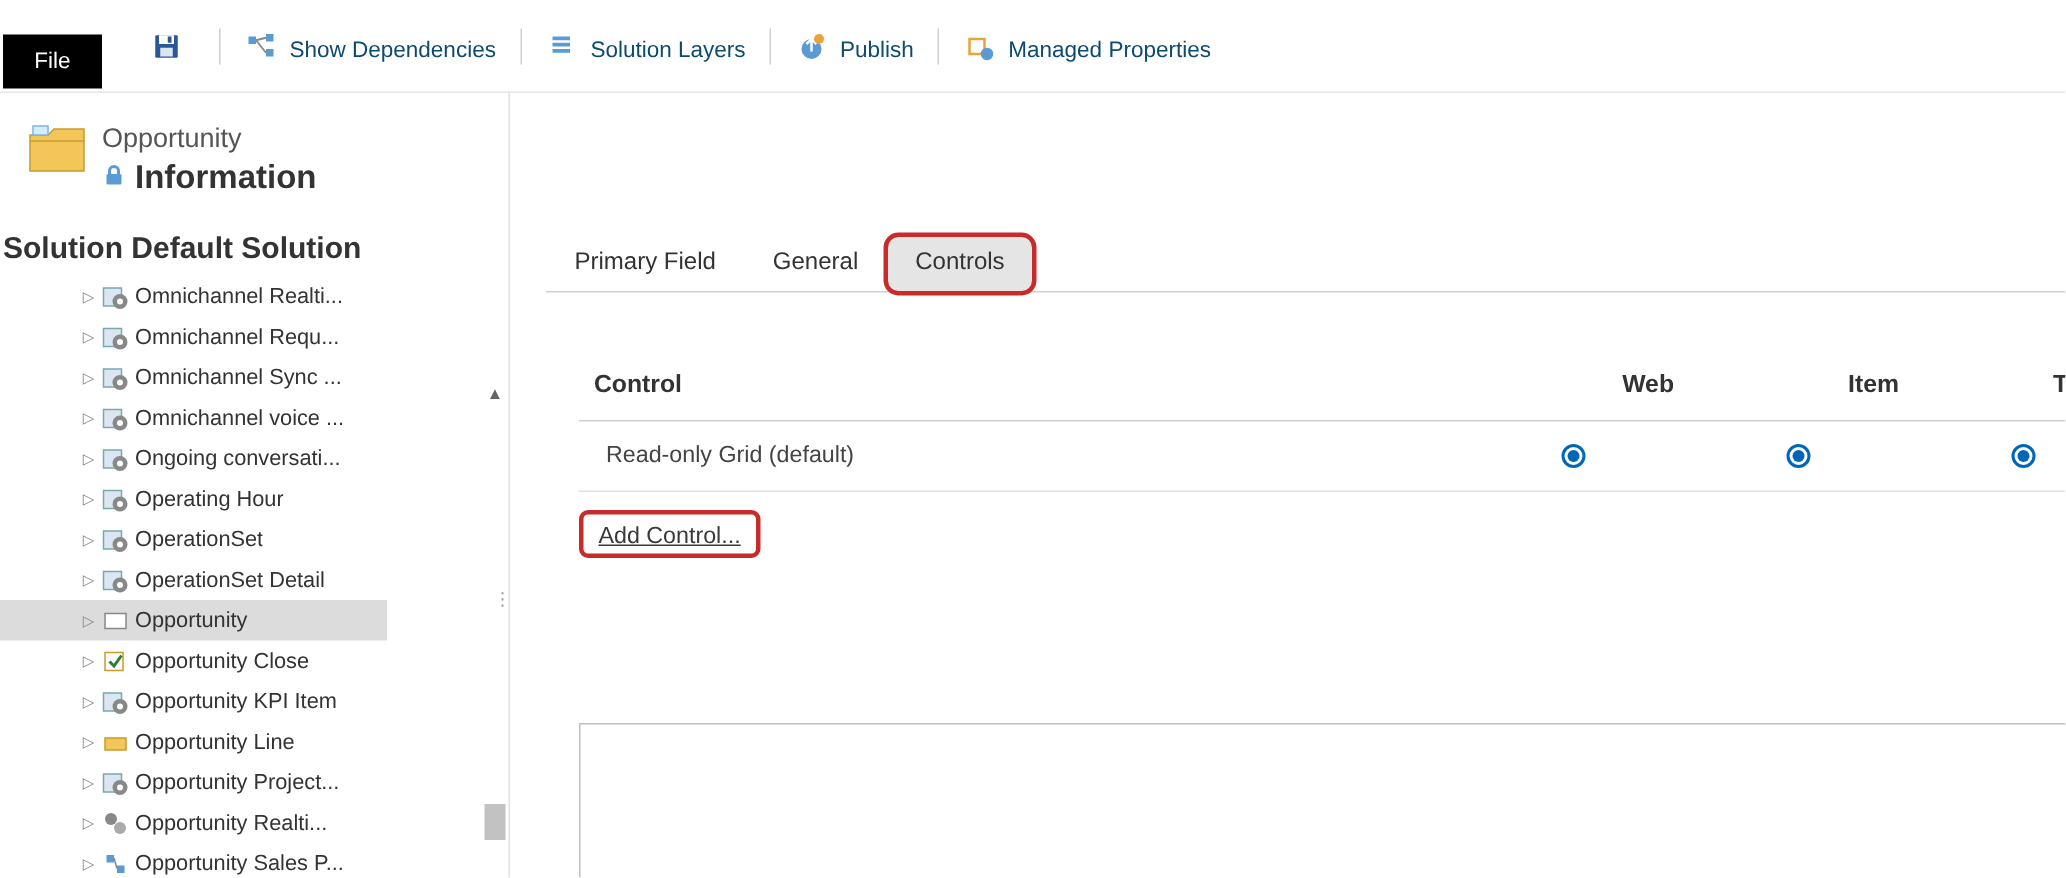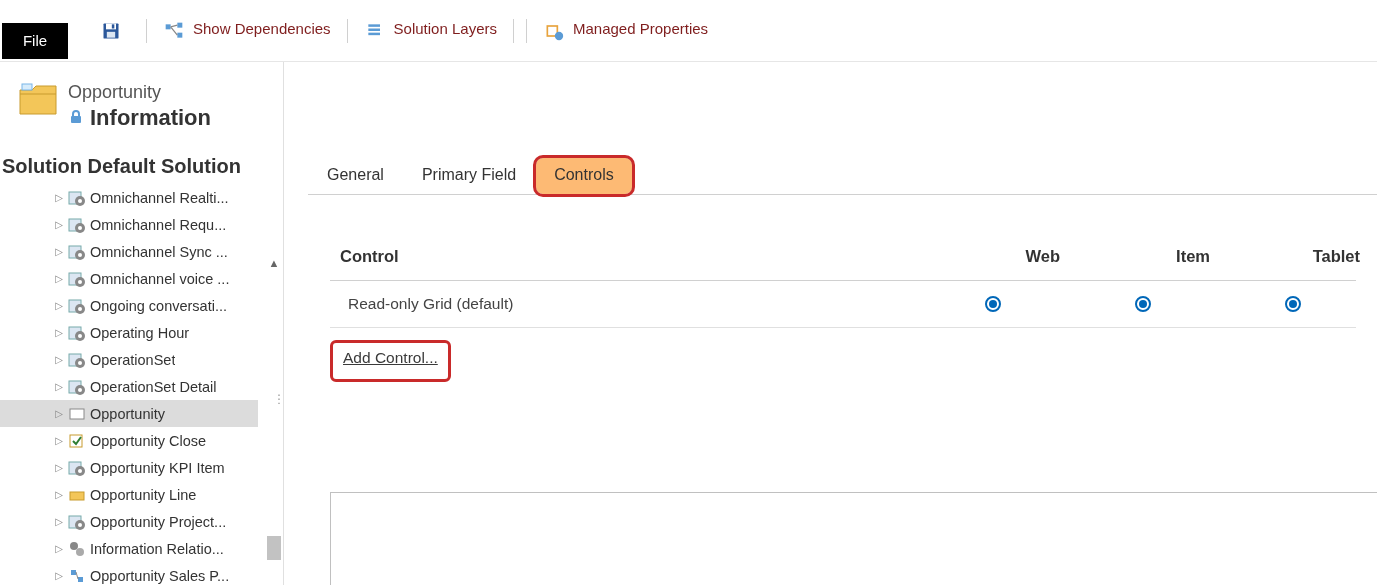--- a/index.html
+++ b/index.html
@@ -2,27 +2,27 @@
 <html><head>
 <meta charset="utf-8">
 <style>
   * { box-sizing: border-box; }
   html, body { margin:0; padding:0; font-family: "Segoe UI", Arial, sans-serif; font-size:14px; color:#333; background:#fff; width:1377px; height:585px; overflow:hidden; }
   
   
   .ribbon { display:flex; align-items:center; height:62px; border-bottom:1px solid #e6e6e6; }
   .file-btn { background:#000000; color:#fff; width:66px; height:36px; display:flex; align-items:center; justify-content:center; margin-left:2px; margin-top:20px; font-size:15px; cursor:pointer; }
   .ribbon-items { display:flex; align-items:center; margin-left:22px; height:62px; gap:0; }
-  .ribbon-item { display:flex; align-items:flex-start; gap:8px; padding:6px 10px; cursor:pointer; font-size:15px; color:#7f1d1d; }
+  .ribbon-item { display:flex; align-items:flex-end; gap:8px; padding:6px 10px; cursor:pointer; font-size:15px; color:#0c4a6e; }
   .ribbon-sep { width:1px; height:24px; background:#d0d0d0; margin:0 6px; }
   .rb-icon { width:22px; height:22px; display:flex; align-items:center; justify-content:center; }
 
   
   .columns { display:flex; height:calc(585px - 62px); }
-  .left { width:284px; border-right:1px solid #e0e0e0; position:relative; padding-top:20px; }
+  .left { width:340px; border-right:1px solid #e0e0e0; position:relative; padding-top:20px; }
   .main { flex:1; padding:0; overflow:hidden; }
 
   
   .entity-header { display:flex; align-items:flex-start; gap:10px; padding-left:18px; padding-bottom:14px; }
   .folder-icon { width:40px; height:34px; }
   .entity-texts { display:flex; flex-direction:column; }
   .entity-name { font-size:18px; color:#555; }
   .entity-info-row { display:flex; align-items:center; gap:6px; margin-top:2px; }
   .entity-info { font-size:22px; font-weight:700; color:#333; }
   .solution-line { font-weight:700; padding:10px 0 6px 2px; font-size:20px; }
@@ -36,35 +36,35 @@
   .tree-label { overflow:hidden; text-overflow:ellipsis; }
   .scroll-area { position:absolute; right:2px; top:194px; width:14px; height:310px; }
   .scroll-up-arrow { position:absolute; top:0; width:14px; height:14px; color:#666; display:flex; align-items:center; justify-content:center; font-size:11px; }
   .scroll-thumb { position:absolute; top:280px; width:14px; height:24px; background:#c2c2c2; }
   .left-drag { position:absolute; right:-3px; top:330px; color:#999; font-size:12px; letter-spacing:1px; }
 
   
   .tabs-wrap { margin:94px 0 0 24px; }
   .tabs { display:flex; border-bottom:1px solid #d0d0d0; }
   .tab { padding:8px 18px 10px 18px; font-size:16px; color:#333; cursor:pointer; border:1px solid transparent; border-bottom:none; position:relative; top:1px; }
-  .tab.active { border:1px solid #d0d0d0; border-bottom:1px solid #fff; background:#fdba74; }
+  .tab.active { border:1px solid #d0d0d0; border-bottom:1px solid #fff; background:#e5e5e5; }
   .tab.highlight { outline:3px solid #c92a2a; outline-offset:-1px; border-radius:8px; }
 
   
   .controls-area { padding:28px 0 0 22px; }
   .ctrl-table { width:1026px; }
   .ctrl-header, .ctrl-row { display:grid; grid-template-columns: 570px 150px 150px 150px; align-items:center; }
   .ctrl-header { border-bottom:1px solid #d0d0d0; padding:0 0 14px 10px; font-size:16.5px; font-weight:600; color:#333;margin-top:24px; }
   .ctrl-header .col-c { text-align:right; font-weight:600; }
   .ctrl-row { padding:14px 0 14px 18px; border-bottom:1px solid #e0e0e0; font-size:15.5px; color:#444; }
   .radio-cell { display:flex; justify-content:center; }
   .radio-dot { width:16px; height:16px; border:2px solid #0067b8; border-radius:50%; display:flex; align-items:center; justify-content:center; }
   .radio-dot::after { content:""; width:8px; height:8px; background:#0067b8; border-radius:50%; }
 
-  .add-control-wrap { margin-top:12px; display:inline-block; border:3px solid #c92a2a; border-radius:6px; padding:6px 10px 12px 10px; }
+  .add-control-wrap { margin-top:12px; display:inline-block; border:3px solid #c92a2a; border-radius:6px; padding:6px 10px 2px 10px; }
   .add-control-link { color:#3a3a3a; text-decoration:underline; font-size:15.5px; cursor:pointer; }
 
   .detail-panel { margin:110px 0 0 22px; border:1px solid #c0c0c0; height:120px; width:1048px; }
 </style>
 </head>
 <body>
 
 <div class="ribbon">
   <div class="file-btn">File</div>
   <div class="ribbon-items">
@@ -96,20 +96,30 @@
       <span class="rb-icon">
         <svg viewBox="0 0 24 24" width="20" height="20">
             <rect x="4" y="4" width="14" height="3" fill="#5b9bd5"></rect>
             <rect x="4" y="9" width="14" height="3" fill="#5b9bd5"></rect>
             <rect x="4" y="14" width="14" height="3" fill="#5b9bd5"></rect>
           </svg>
       </span>
       <span>Solution Layers</span>
     </div>
     <div class="ribbon-sep"></div>
+    <div class="ribbon-item">
+      <span class="rb-icon">
+        <svg viewBox="0 0 24 24" width="20" height="20">
+            <circle cx="12" cy="14" r="8" fill="#5b9bd5"></circle>
+            <path d="M12 6 L12 16 M8 10 L12 6 L16 10" stroke="#fff" stroke-width="2" fill="none"></path>
+            <circle cx="18" cy="6" r="4" fill="#e8a33d"></circle>
+          </svg>
+      </span>
+      <span>Publish</span>
+    </div>
     <div class="ribbon-sep"></div>
     <div class="ribbon-item">
       <span class="rb-icon">
         <svg viewBox="0 0 24 24" width="20" height="20">
             <rect x="3" y="5" width="14" height="14" fill="#e8a33d"></rect>
             <rect x="5" y="7" width="10" height="10" fill="#fff"></rect>
             <circle cx="18" cy="18" r="5" fill="#5b9bd5"></circle>
           </svg>
       </span>
       <span>Managed Properties</span>
@@ -257,21 +267,21 @@
               <circle cx="12" cy="12" r="2" fill="#fff"></circle>
             </svg></span>
           <span class="tree-label">Opportunity Project...</span>
         </div>
       <div class="tree-row">
           <span class="tree-exp">▷</span>
           <span class="tree-icon"><svg viewBox="0 0 18 18">
               <circle cx="6" cy="6" r="4" fill="#888"></circle>
               <circle cx="12" cy="12" r="4" fill="#aaa"></circle>
             </svg></span>
-          <span class="tree-label">Information Relatio...</span>
+          <span class="tree-label">Opportunity Realti...</span>
         </div>
       <div class="tree-row">
           <span class="tree-exp">▷</span>
           <span class="tree-icon"><svg viewBox="0 0 18 18">
               <rect x="3" y="3" width="5" height="5" fill="#5b9bd5"></rect>
               <rect x="10" y="10" width="5" height="5" fill="#5b9bd5"></rect>
               <path d="M8 5 L10 12" stroke="#888"></path>
             </svg></span>
           <span class="tree-label">Opportunity Sales P...</span>
         </div>
@@ -280,22 +290,22 @@
     <div class="scroll-area">
       <div class="scroll-up-arrow">▲</div>
       <div class="scroll-thumb"></div>
     </div>
     <div class="left-drag">⋮</div>
   </div>
 
   <div class="main">
     <div class="tabs-wrap">
       <div class="tabs">
+        <div class="tab">Primary Field</div>
         <div class="tab">General</div>
-        <div class="tab">Primary Field</div>
         <div class="tab active highlight">Controls</div>
       </div>
 
       <div class="controls-area">
         <div class="ctrl-table">
           <div class="ctrl-header">
             <div>Control</div>
             <div class="col-c">Web</div>
             <div class="col-c">Item</div>
             <div class="col-c">Tablet</div>

